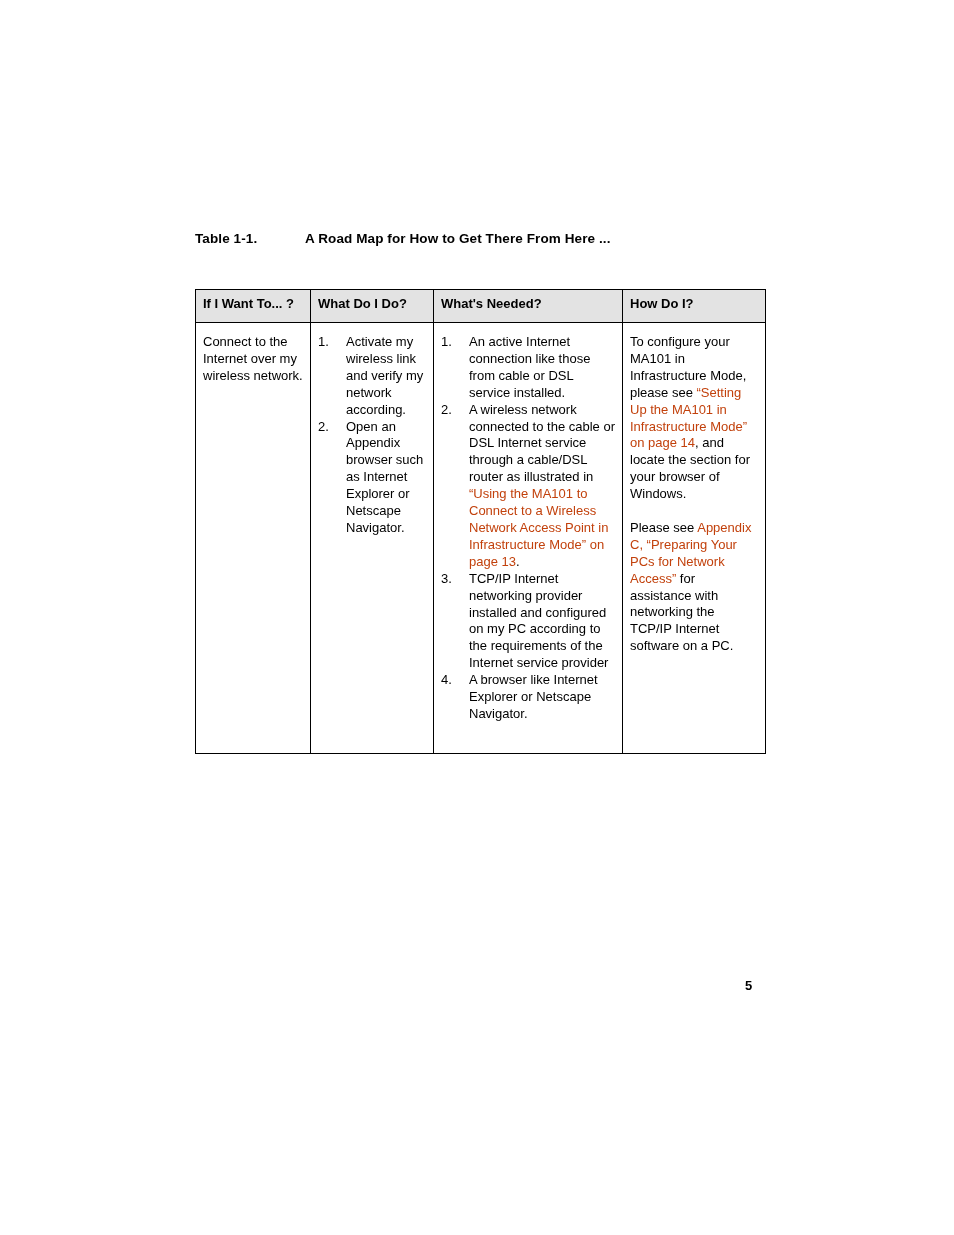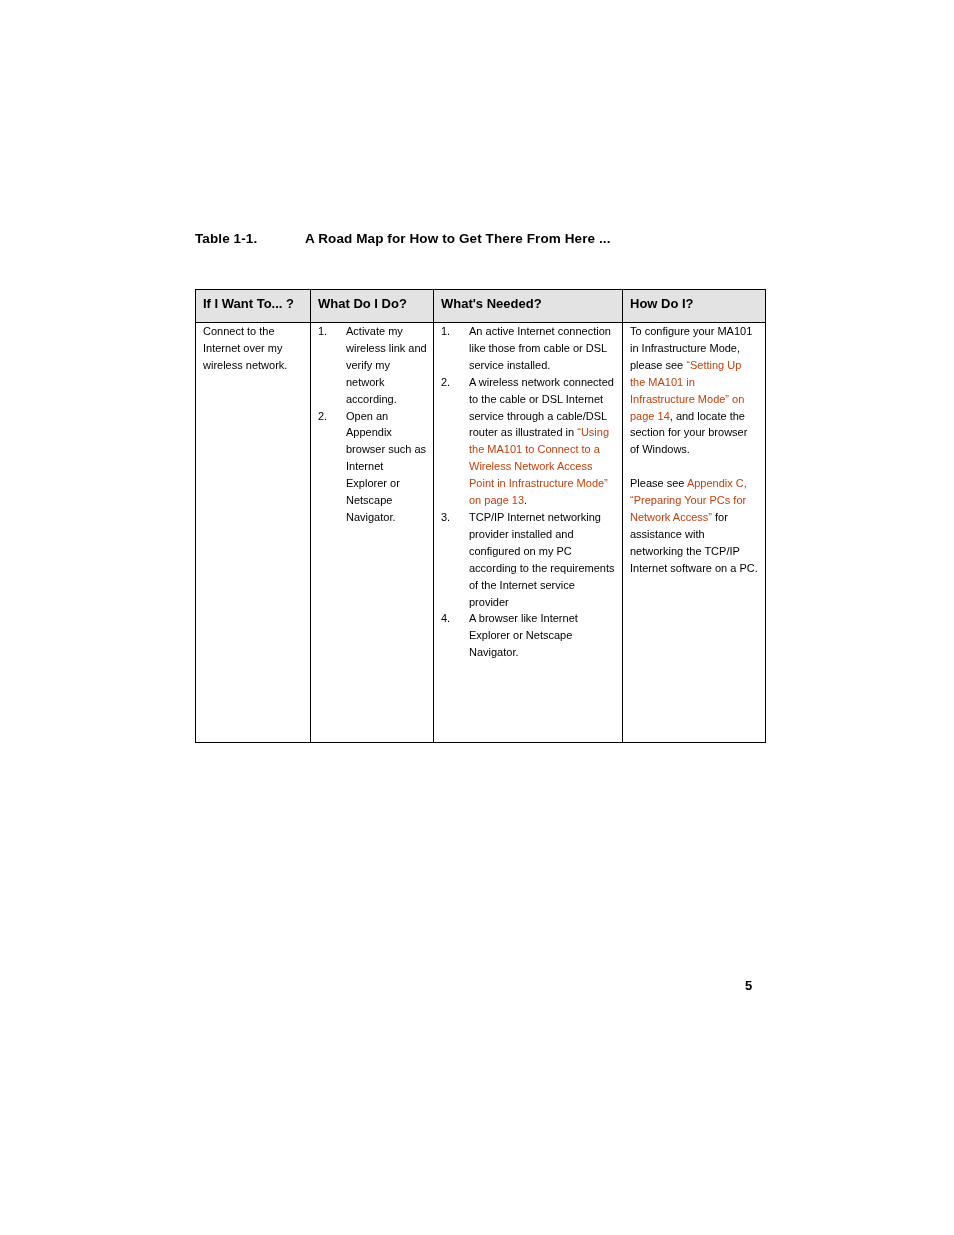--- a/index.html
+++ b/index.html
@@ -56,23 +56,23 @@
   .road-map-table thead th {
     background: #e3e3e3;
     text-align: left;
     font-size: 13px;
     font-weight: bold;
     padding: 6px 0 7px 7px;
     height: 19px;
     line-height: 16px;
   }
   .road-map-table tbody td {
-    font-size: 11px;
+    font-size: 13px;
     line-height: 16.9px;
-    padding: 0 6px 9px 7px;
+    padding: 11px 6px 9px 7px;
     height: 410px;
   }
 
   
   .col-want  { width: 115px; }
   .col-do    { width: 123px; }
   .col-need  { width: 189px; }
   .col-how   { width: 143px; }
 
   

